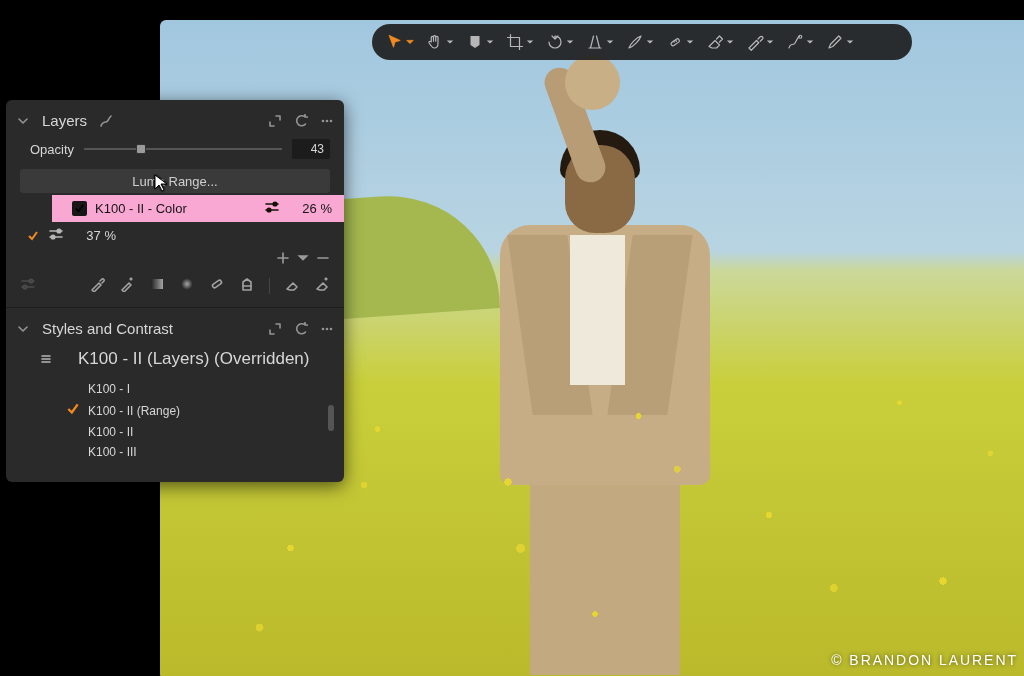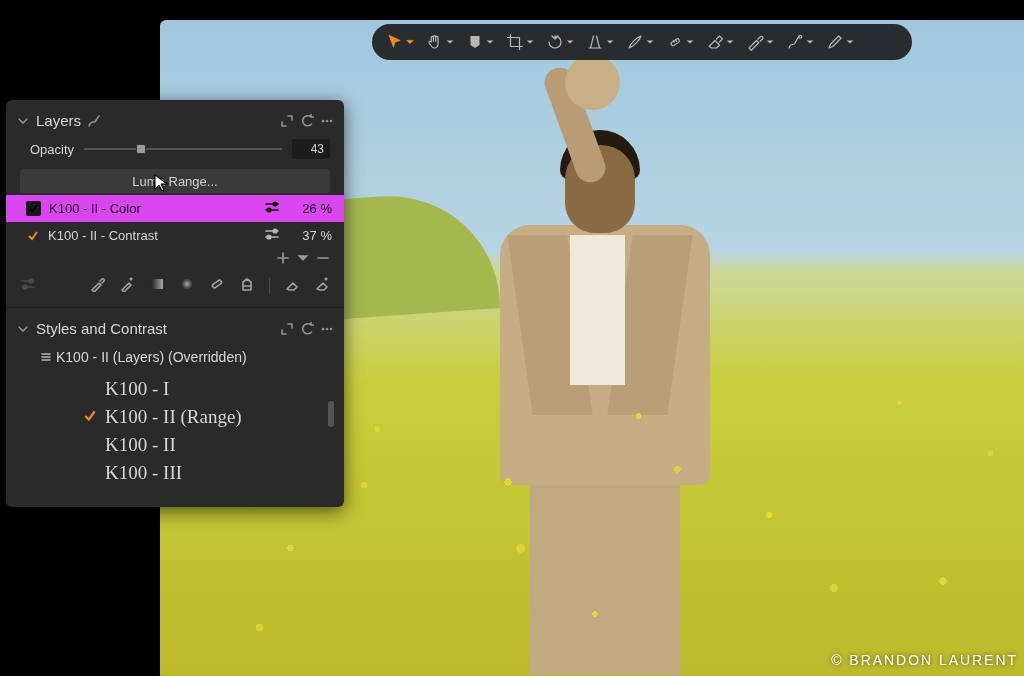--- a/index.html
+++ b/index.html
@@ -36,53 +36,53 @@
   .tb { display:flex; align-items:center; gap:2px; padding:4px 4px; border-radius:6px; cursor:pointer;}
   .tb svg { width:18px; height:18px; display:block;}
   .tb .chev { width:8px; height:8px;}
   .sel svg { stroke:#f28a1e; fill:#f28a1e; }
   .stroke { stroke:#b7b7b7; fill:none; stroke-width:1.6; stroke-linecap:round; stroke-linejoin:round;}
   .fillg { fill:#b7b7b7; }
 
   .panel { position:absolute; left:6px; top:100px; width:338px; background:#2a2a2a; border-radius:6px; box-shadow:0 4px 18px rgba(0,0,0,.6); font-size:13px; color:#d7d7d7; padding-bottom:4px;}
   .sect { border-bottom:1px solid #1d1d1d; padding:6px 0 10px;}
   .sect:last-child { border-bottom:none;}
-  .hdr { display:flex; align-items:center; gap:6px; padding:6px 10px;}
+  .hdr { display:flex; align-items:center; gap:12px; padding:6px 10px;}
   .hdr .title { font-size:15px; font-weight:400;}
   .hdr .sp { flex:1;}
   .mini { width:14px; height:14px; opacity:.75; cursor:pointer;}
   .mini svg { width:100%; height:100%; }
   .row { display:flex; align-items:center; gap:10px; padding:4px 14px 4px 24px;}
   .slider { flex:1; position:relative; height:14px;}
   .track { position:absolute; left:0; right:0; top:6px; height:2px; background:#555;}
   .thumb { position:absolute; top:2px; width:10px; height:10px; background:#9a9a9a; border:1px solid #333; border-radius:2px;}
   .valbox { width:38px; height:20px; background:#1c1c1c; font-size:12px; display:flex; align-items:center; justify-content:flex-end; padding-right:6px; border-radius:2px;}
   .btn { margin:6px 14px 2px; height:24px; background:#3a3a3a; border-radius:3px; display:flex; align-items:center; justify-content:center; font-size:13px; color:#cfcfcf; cursor:pointer; position:relative;}
   .layers { margin-top:2px;}
   .layer { display:flex; align-items:center; gap:8px; padding:5px 12px 5px 20px; font-size:13px; cursor:pointer;}
-  .layer.sel { background:#d946ef; color:#141414;}
+  .layer.sel { background:#f9a8d4; color:#141414;margin-left:46px;}
   .layer.sel .chk, .layer.sel .sli { filter:brightness(.1);}
   .chk { width:15px; height:15px; border-radius:2px; background:#e9e9e9; display:flex; align-items:center; justify-content:center;}
   .chk.on svg { width:11px; height:11px; }
   .tickOr { width:14px; display:flex; justify-content:center;}
   .tickOr svg { width:12px; height:12px; }
   .layer .txt { flex:1; }
   .sli svg { width:16px; height:14px; }
   .pct { width:44px; text-align:right;}
   .addrow { display:flex; justify-content:flex-end; gap:6px; padding:2px 14px; opacity:.8;}
   .addrow svg { width:14px; height:14px;}
   .toolrow { display:flex; align-items:center; gap:14px; padding:6px 14px 2px; opacity:.85;}
   .toolrow .gap { flex:1;}
   .toolrow svg { width:16px; height:16px; cursor:pointer;}
   .toolrow .off { opacity:.28;}
   .divv { width:1px; height:16px; background:#4a4a4a;}
 
-  .preset { display:flex; align-items:center; gap:4px; padding:6px 14px 6px 34px; font-size:14px;}
+  .preset { display:flex; align-items:center; gap:26px; padding:6px 14px 6px 34px; font-size:17px;}
   .preset svg { width:12px; height:12px;}
-  .plist { padding:4px 14px 6px 77px; font-size:19px; position:relative;font-family:Liberation Serif, serif;}
+  .plist { padding:4px 14px 6px 60px; font-size:12px; position:relative;}
   .pli { padding:3px 0; display:flex; gap:8px; align-items:center; cursor:pointer;}
   .pli .ck { width:14px;}
   .scroll { position:absolute; right:10px; top:30px; width:6px; height:26px; background:#555; border-radius:3px;}
   .cursor { position:absolute; width:14px; height:18px; pointer-events:none; z-index:50;}
   .cursor svg { width:100%; height:100%; filter:drop-shadow(0 0 1px #000);}
 </style>
 </head>
 <body>
 
 <div class="canvas">
@@ -256,21 +256,20 @@
               <circle cx="5" cy="10" r="1.8" class="fillg"></circle>
             </svg></span>
         <span class="pct">26 %</span>
       </div>
       <div class="layer">
         <span class="tickOr">
             <svg viewBox="0 0 12 12">
               <path d="M2 6l3 3 5-7" stroke="#f28a1e" stroke-width="2" fill="none"></path>
             </svg>
           </span>
-        <span class="txt">K100 - II - Contrast</span>
         <span class="sli"><svg class="stroke" viewBox="0 0 16 14">
               <path d="M2 4h12M2 10h12"></path>
               <circle cx="11" cy="4" r="1.8" class="fillg"></circle>
               <circle cx="5" cy="10" r="1.8" class="fillg"></circle>
             </svg></span>
         <span class="pct">37 %</span>
       </div>
     </div>
 
     <div class="addrow">

